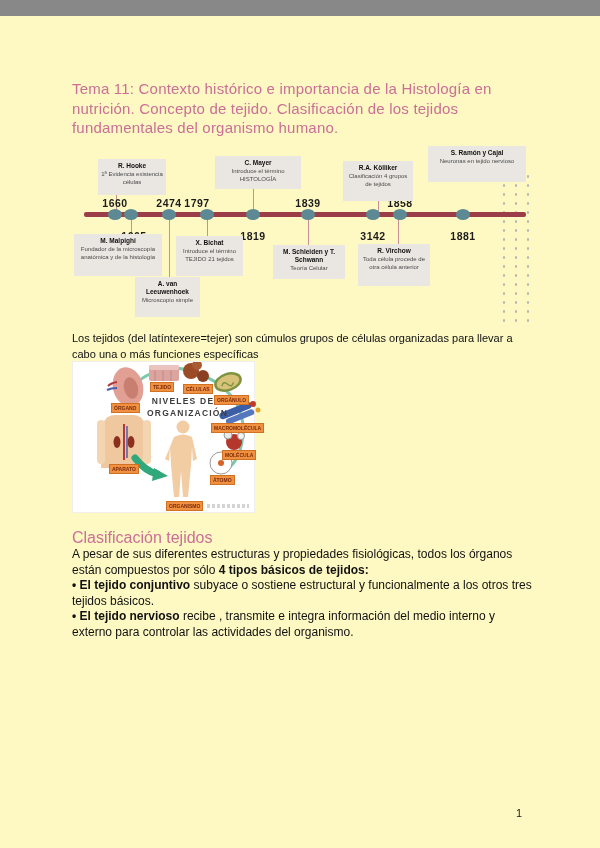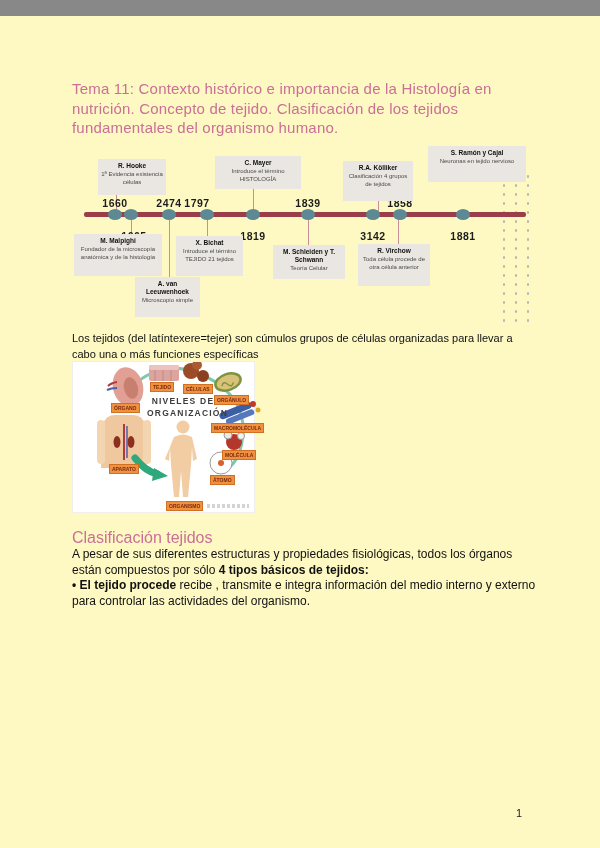--- a/index.html
+++ b/index.html
@@ -257,18 +257,19 @@
     <div class="chip" style="left:36px;  top:102px;">APARATO</div>
     <div class="chip" style="left:93px;  top:139px;">ORGANISMO</div>
 
     <div class="watermark"></div>
   </div>
 
   <div class="section-heading">Clasificación tejidos</div>
 
   <div class="clasif">
     <div><span>A pesar de sus diferentes estructuras y propiedades fisiológicas, todos los órganos  están compuestos por sólo </span><b>4 tipos básicos de tejidos:</b></div>
-    <div><b>• El tejido procede</b><span> recibe , transmite e integra información del medio interno y externo para controlar las actividades del organismo.</span></div>
+    <div><b>• El tejido conjuntivo</b><span> subyace o sostiene estructural y funcionalmente a los otros tres tejidos básicos.</span></div>
+    <div><b>• El tejido nervioso</b><span> recibe , transmite e integra información del medio interno y externo para controlar las actividades del organismo.</span></div>
   </div>
 
   <div class="page-num">1</div>
 
 </div>
 
 </body></html>

